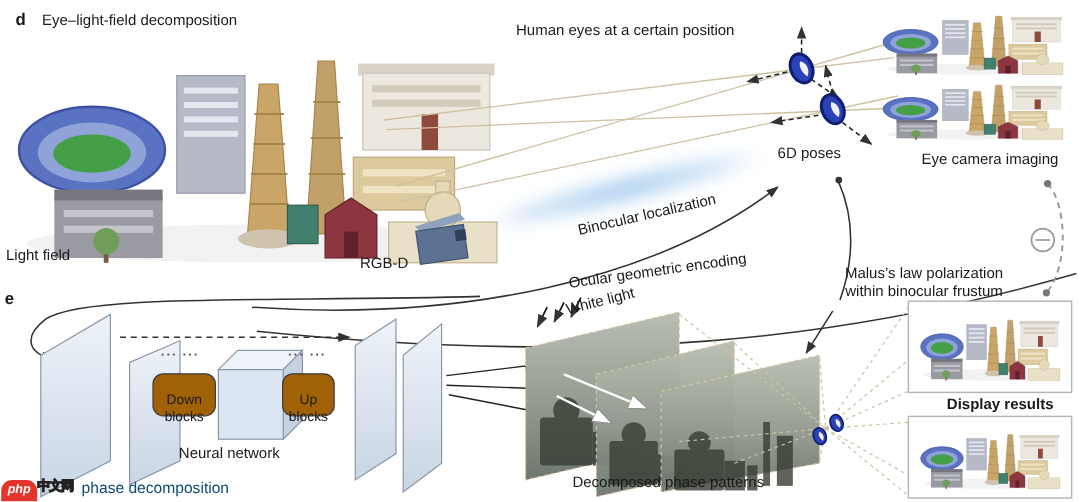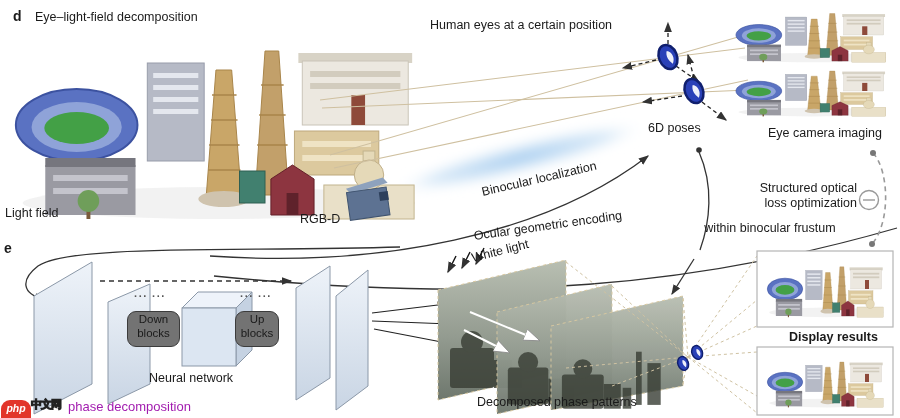--- a/index.html
+++ b/index.html
@@ -7,28 +7,28 @@
        font-family:"Liberation Sans",sans-serif;color:#1a1a1a;}
   #art{position:absolute;left:0;top:0;}
   .lbl{position:absolute;font-size:12.5px;white-space:nowrap;line-height:1.2;}
   .bold{font-weight:bold;font-size:14px;}
   .rot13{transform:rotate(-13deg);transform-origin:left center;}
   .rot8{transform:rotate(-8deg);transform-origin:left center;}
   .rot14{transform:rotate(-14deg);transform-origin:left center;}
   .blockR{text-align:right;width:122px;}
   .blockC{text-align:center;width:140px;}
   .dots{color:#555;font-weight:bold;letter-spacing:1px;font-size:11px;}
-  .nnbox{position:absolute;border:1.4px solid #3c3c3c;border-radius:9px;background:#737373;
-         text-align:center;font-size:11.5px;line-height:1.25;padding-top:0;box-sizing:border-box;}
+  .nnbox{position:absolute;border:1.4px solid #3c3c3c;border-radius:9px;background:#a16207;
+         text-align:center;font-size:11.5px;line-height:1.25;padding-top:15px;box-sizing:border-box;}
   .wm-pill{position:absolute;left:1px;top:400px;width:30px;height:32px;border-radius:9px;
            background:#e2352b;color:#fff;font-size:10.5px;font-style:italic;font-weight:bold;
            text-align:center;line-height:16px;}
   .wm-chars{position:absolute;left:31px;top:397px;font-size:11px;font-weight:bold;
             color:rgba(255,255,255,0.55);-webkit-text-stroke:1px #222;letter-spacing:-1px;}
-  .caption{font-size:13px;color:#a21caf;}
+  .caption{font-size:13px;color:#0c4a6e;}
 </style>
 </head>
 <body>
 
 <div id="fig">
 
 <svg id="art" width="900" height="418" viewBox="0 0 900 418">
   <defs>
     <marker id="arr" markerWidth="9" markerHeight="7" refX="7" refY="3" orient="auto">
       <path d="M0,0 L8,3 L0,6 Z" fill="#333"></path>
@@ -257,25 +257,22 @@
 
 <div class="lbl bold" style="left:13px;top:8px;">d</div>
 <div class="lbl" style="left:35px;top:10px;">Eye–light-field decomposition</div>
 <div class="lbl" style="left:430px;top:18px;">Human eyes at a certain position</div>
 <div class="lbl" style="left:648px;top:121px;">6D poses</div>
 <div class="lbl" style="left:752px;top:126px;margin-left:16px;">Eye camera imaging</div>
 <div class="lbl" style="left:5px;top:206px;">Light field</div>
 <div class="lbl" style="left:300px;top:212px;text-align:right;">RGB-D</div>
 <div class="lbl rot13" style="left:482px;top:185px;">Binocular localization</div>
 <div class="lbl rot8" style="left:474px;top:229px;">Ocular geometric encoding</div>
-<div class="lbl blockR" style="left:735px;top:181px;">
-  <div>Structured optical</div>
-  <div>loss optimization</div>
-</div>
 <div class="lbl blockC" style="left:700px;top:221px;">
+  <div>Malus’s law polarization</div>
   <div>within binocular frustum</div>
 </div>
 
 <div class="lbl bold" style="left:4px;top:240px;">e</div>
 <div class="lbl dots" style="left:134px;top:290px;">··· ···</div>
 <div class="lbl dots" style="left:240px;top:290px;">··· ···</div>
 <div class="nnbox" style="left:127px;top:311px;width:53px;height:36px;">
   <div>Down</div>
   <div>blocks</div>
 </div>

